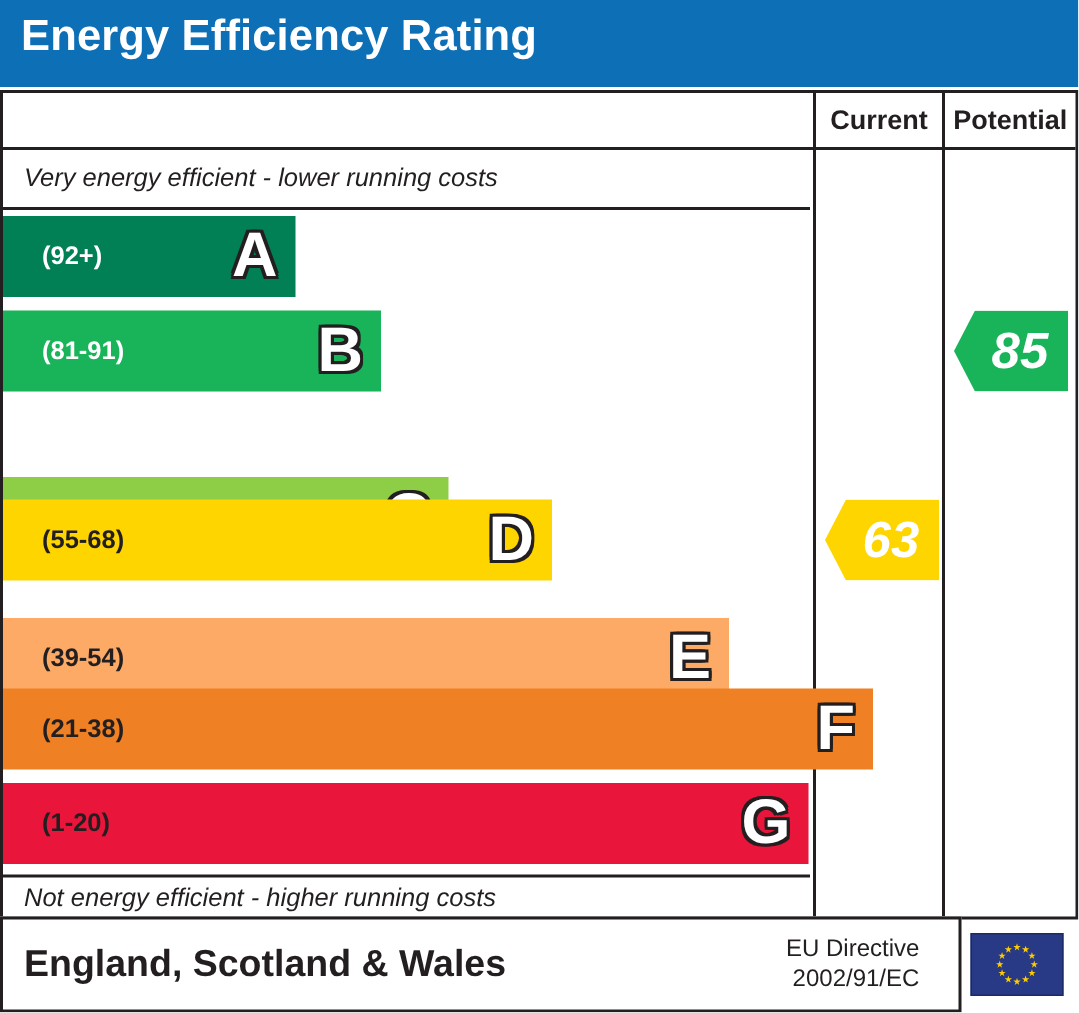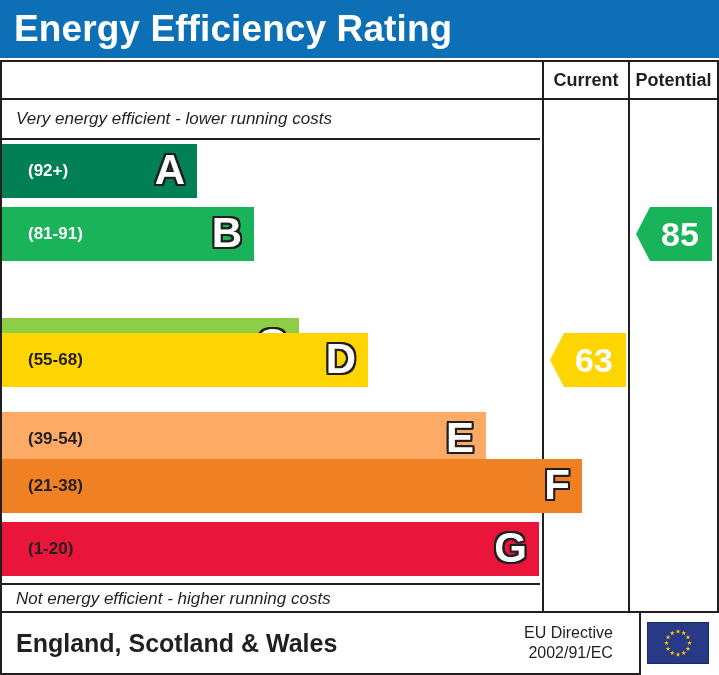--- a/index.html
+++ b/index.html
@@ -28,21 +28,21 @@
     top: 0;
     width: 719px;
     height: 58px;
     background: #0d70b6;
     box-sizing: border-box;
   }
   .title-text {
     position: absolute;
     left: 14px;
     top: 8px;
-    font-size: 37px;
+    font-size: 29px;
     font-weight: bold;
     color: #ffffff;
     letter-spacing: 0.1px;
     white-space: nowrap;
   }
 
   
   .table-frame {
     position: absolute;
     left: 0;
@@ -156,20 +156,21 @@
   }
 
   
   .arrow {
     position: absolute;
     height: 54px;
     display: flex;
     align-items: center;
     justify-content: center;
     clip-path: polygon(14px 0, 100% 0, 100% 100%, 14px 100%, 0 50%);
+    font-style: italic;
   }
   .arrow-val {
     font-size: 34px;
     font-weight: bold;
     color: #ffffff;
     line-height: 1;
     padding-left: 12px;
   }
 
   

